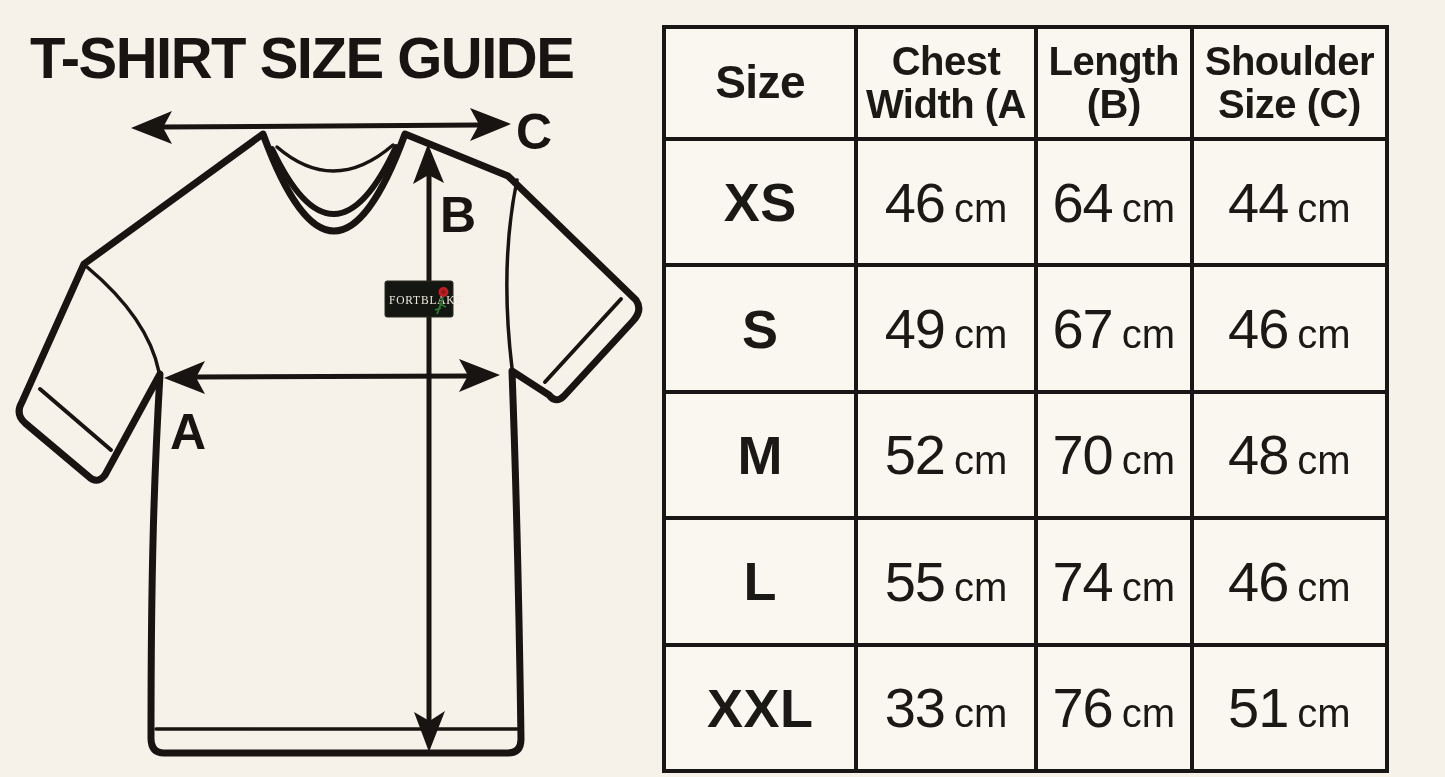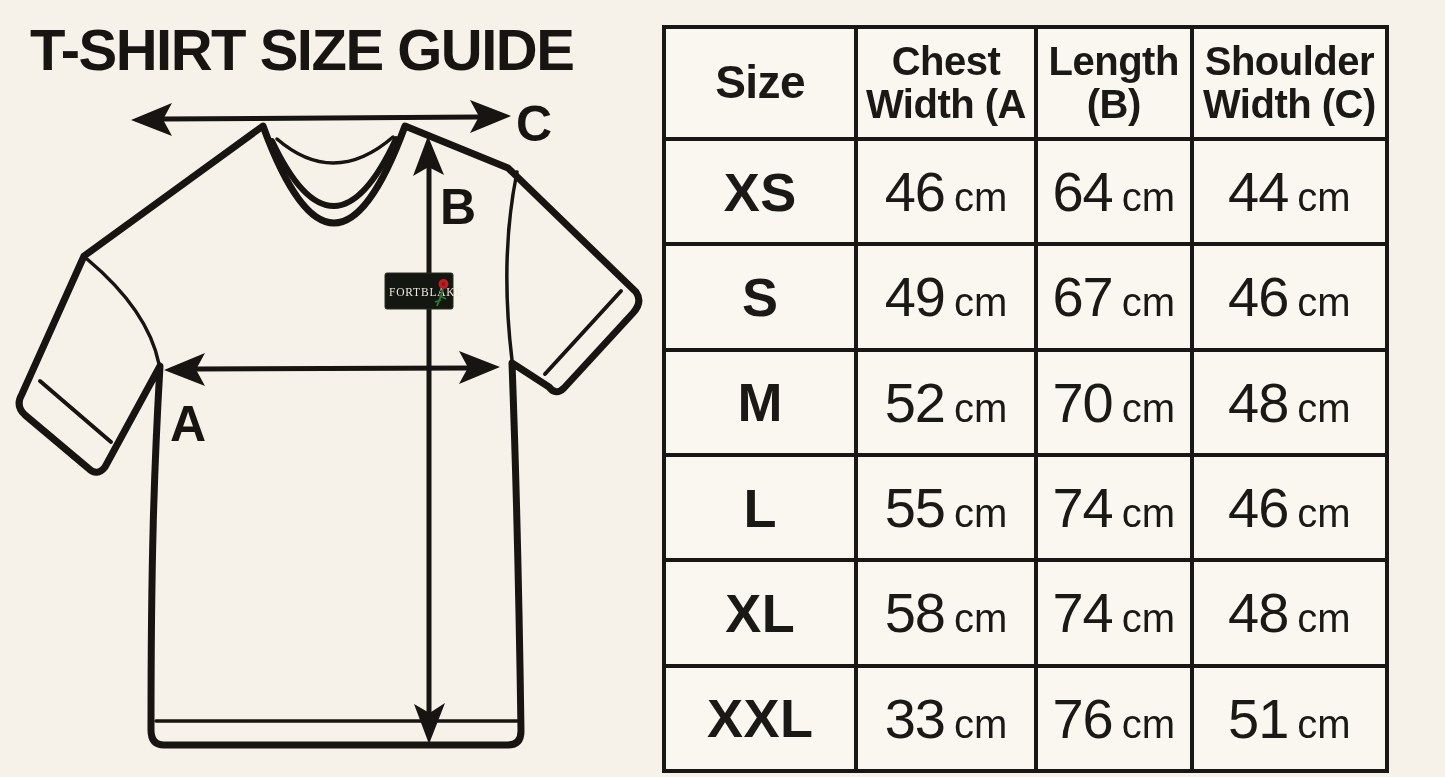--- a/index.html
+++ b/index.html
@@ -3,21 +3,21 @@
 <meta charset="utf-8">
 <style>
   * { margin:0; padding:0; box-sizing:border-box; }
   html,body { width:1445px; height:777px; }
   .canvas {
     position:relative; width:1445px; height:777px;
     background:#f7f2e9; overflow:hidden;
     font-family:"Liberation Sans", sans-serif; color:#1b1916;
   }
   
-  .left-panel { position:absolute; left:0; top:0; width:660px; height:722px;text-decoration:underline; }
+  .left-panel { position:absolute; left:0; top:8px; width:660px; height:722px;text-decoration:underline; }
   .page-title {
     position:absolute; left:30px; top:16px;
     font-size:58px; font-weight:800; letter-spacing:-1.5px;
     color:#171412; white-space:nowrap;
   }
   .tshirt-svg { position:absolute; left:0; top:0; width:660px; height:777px; }
   .ink-stroke { stroke:#171412; fill:none; stroke-linecap:round; stroke-linejoin:round; }
   .ink-fill   { fill:#171412; }
   .meas-label { font-family:"Liberation Sans",sans-serif; font-size:50px; font-weight:800; fill:#171412; }
   .brand-text { font-family:"Liberation Serif",serif; font-size:11.5px; letter-spacing:0.8px; fill:#eee9dc; }
@@ -103,21 +103,21 @@
         <col style="width:26.6%">
           <col style="width:24.8%">
           <col style="width:21.6%">
           <col style="width:27%">
       </colgroup>
       <thead>
         <tr>
           <th class="hdr hdr-size">Size</th>
           <th class="hdr">Chest Width (A</th>
           <th class="hdr">Length (B)</th>
-          <th class="hdr">Shoulder Width (C)</th>
+          <th class="hdr">Shoulder Size (C)</th>
         </tr>
       </thead>
       <tbody>
           <tr>
     <td class="size-cell">XS</td>
     <td class="value-cell">
       <span class="num">46</span><span class="unit">cm</span>
     </td>
     <td class="value-cell">
       <span class="num">64</span><span class="unit">cm</span>
@@ -156,32 +156,20 @@
       <span class="num">55</span><span class="unit">cm</span>
     </td>
     <td class="value-cell">
       <span class="num">74</span><span class="unit">cm</span>
     </td>
     <td class="value-cell">
       <span class="num">46</span><span class="unit">cm</span>
     </td>
   </tr>
           <tr>
-    <td class="size-cell">XL</td>
-    <td class="value-cell">
-      <span class="num">58</span><span class="unit">cm</span>
-    </td>
-    <td class="value-cell">
-      <span class="num">74</span><span class="unit">cm</span>
-    </td>
-    <td class="value-cell">
-      <span class="num">48</span><span class="unit">cm</span>
-    </td>
-  </tr>
-          <tr>
     <td class="size-cell">XXL</td>
     <td class="value-cell">
       <span class="num">33</span><span class="unit">cm</span>
     </td>
     <td class="value-cell">
       <span class="num">76</span><span class="unit">cm</span>
     </td>
     <td class="value-cell">
       <span class="num">51</span><span class="unit">cm</span>
     </td>

